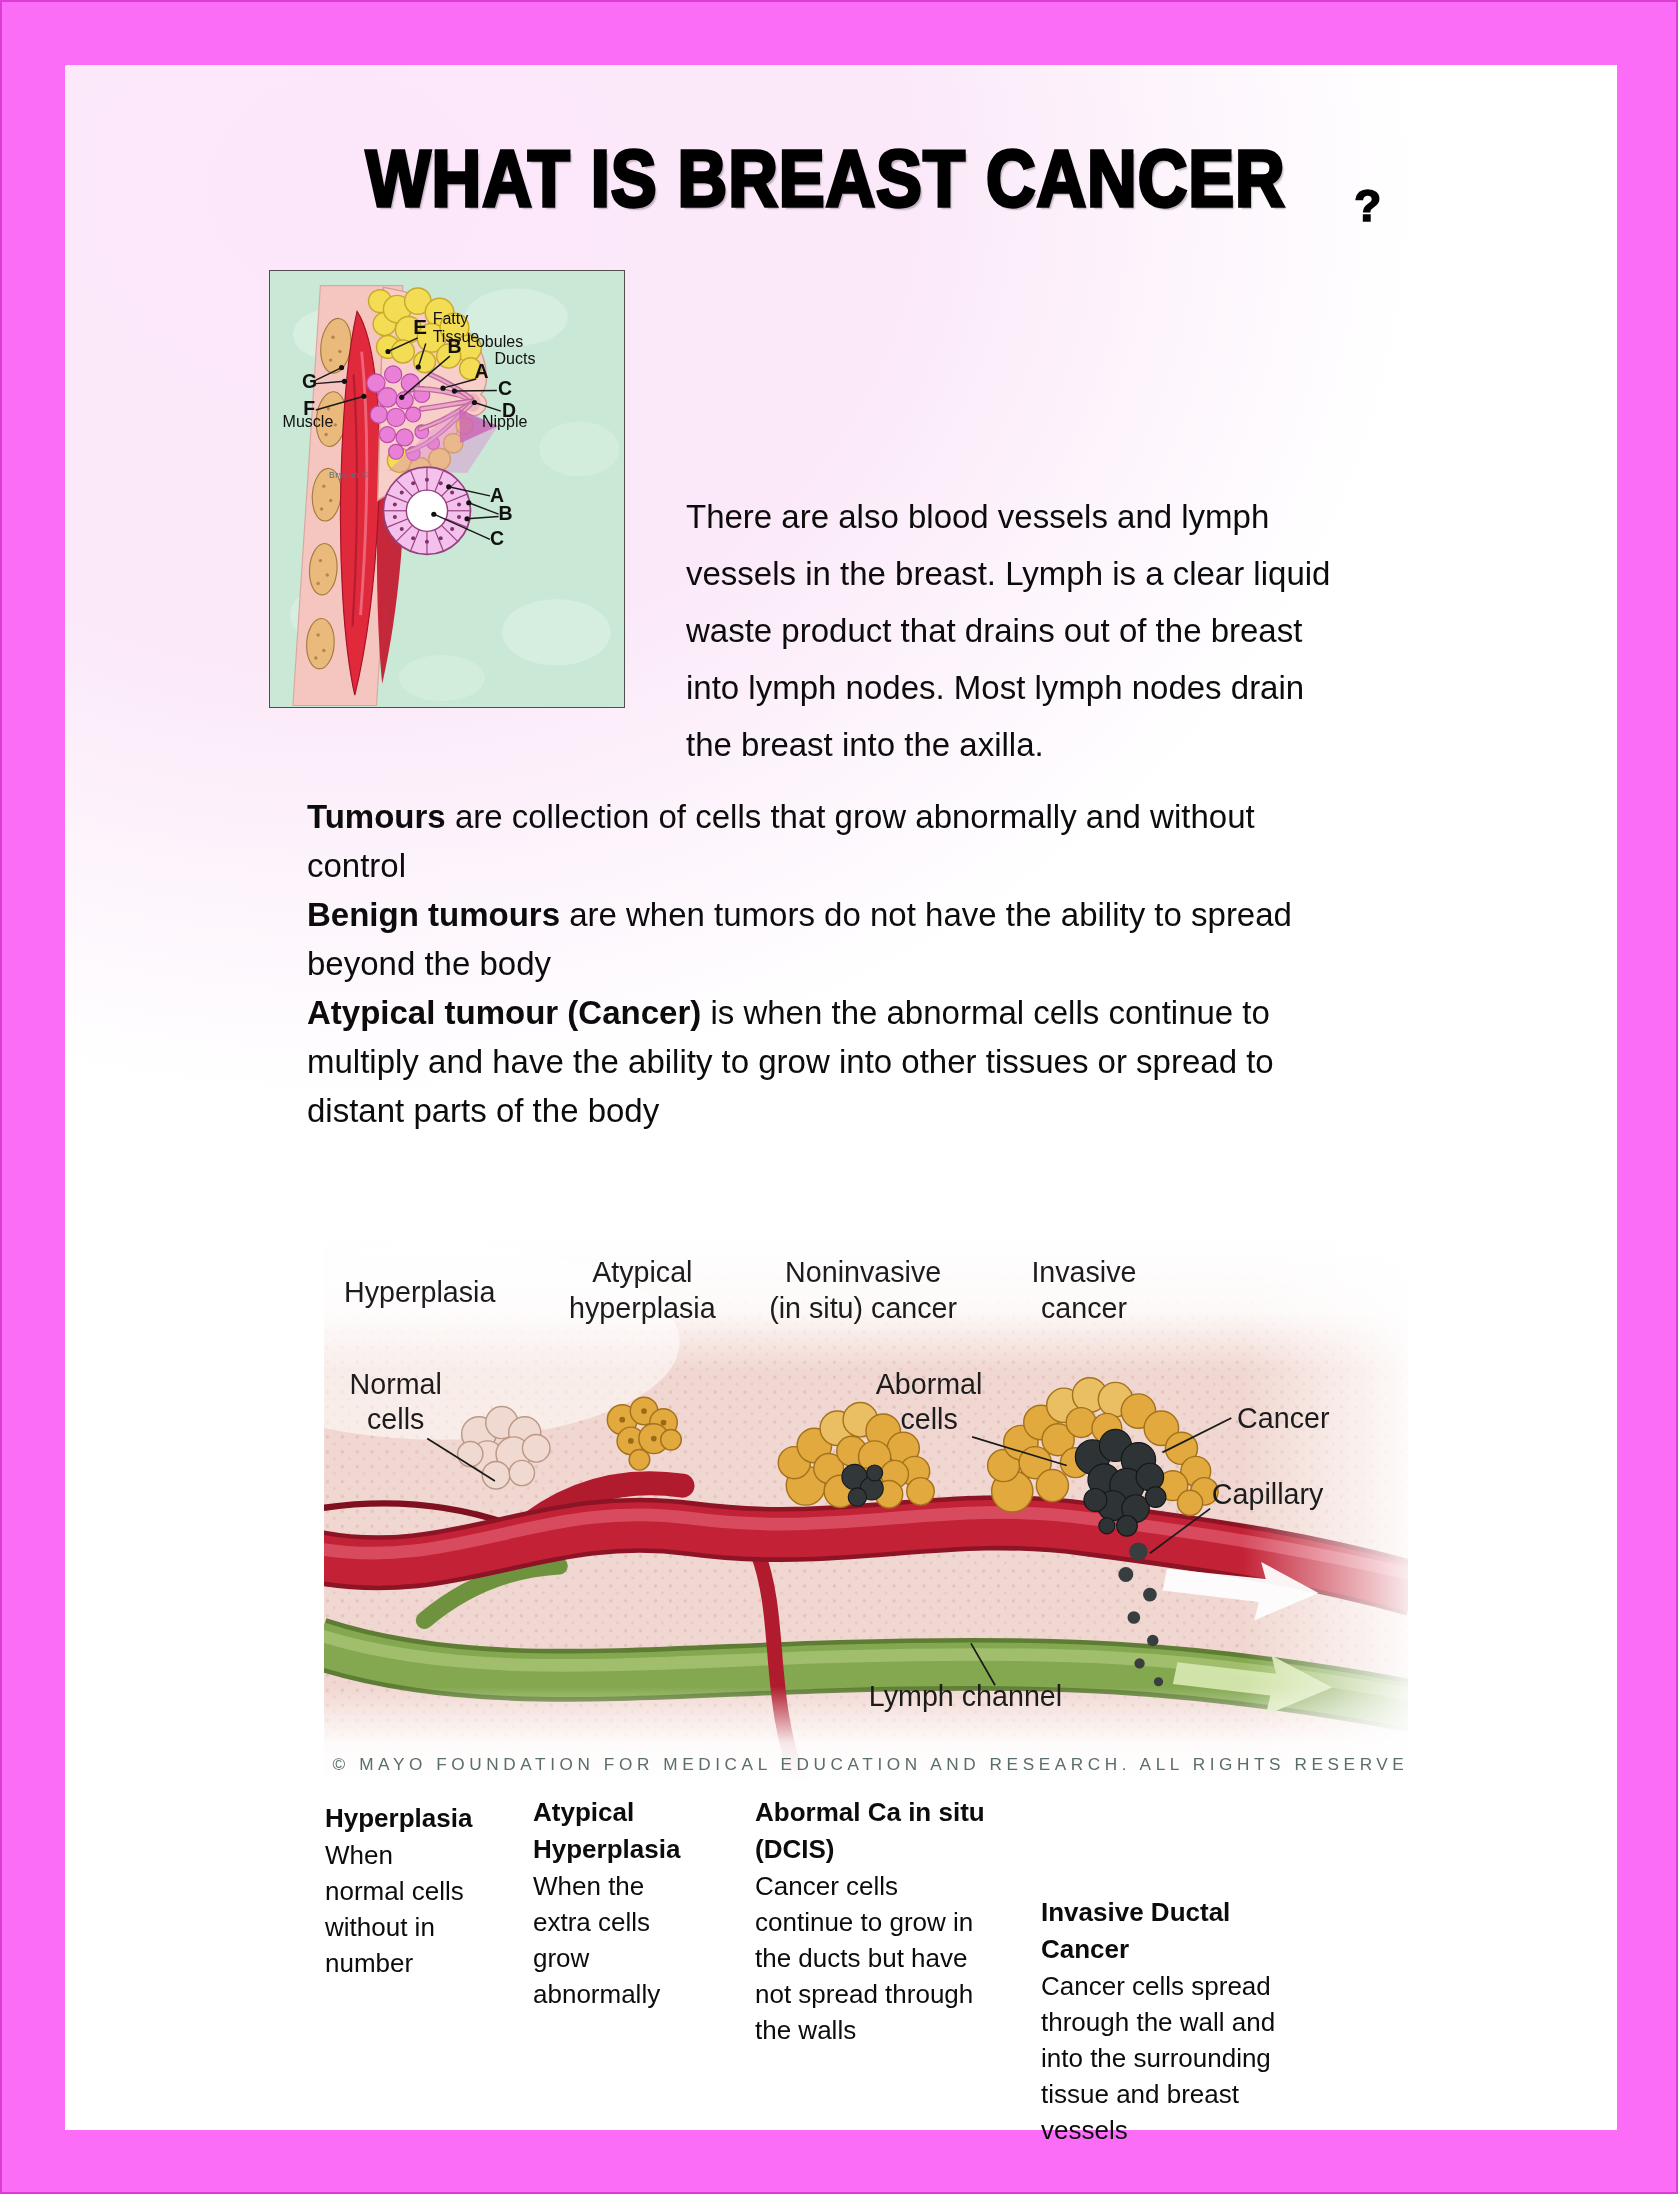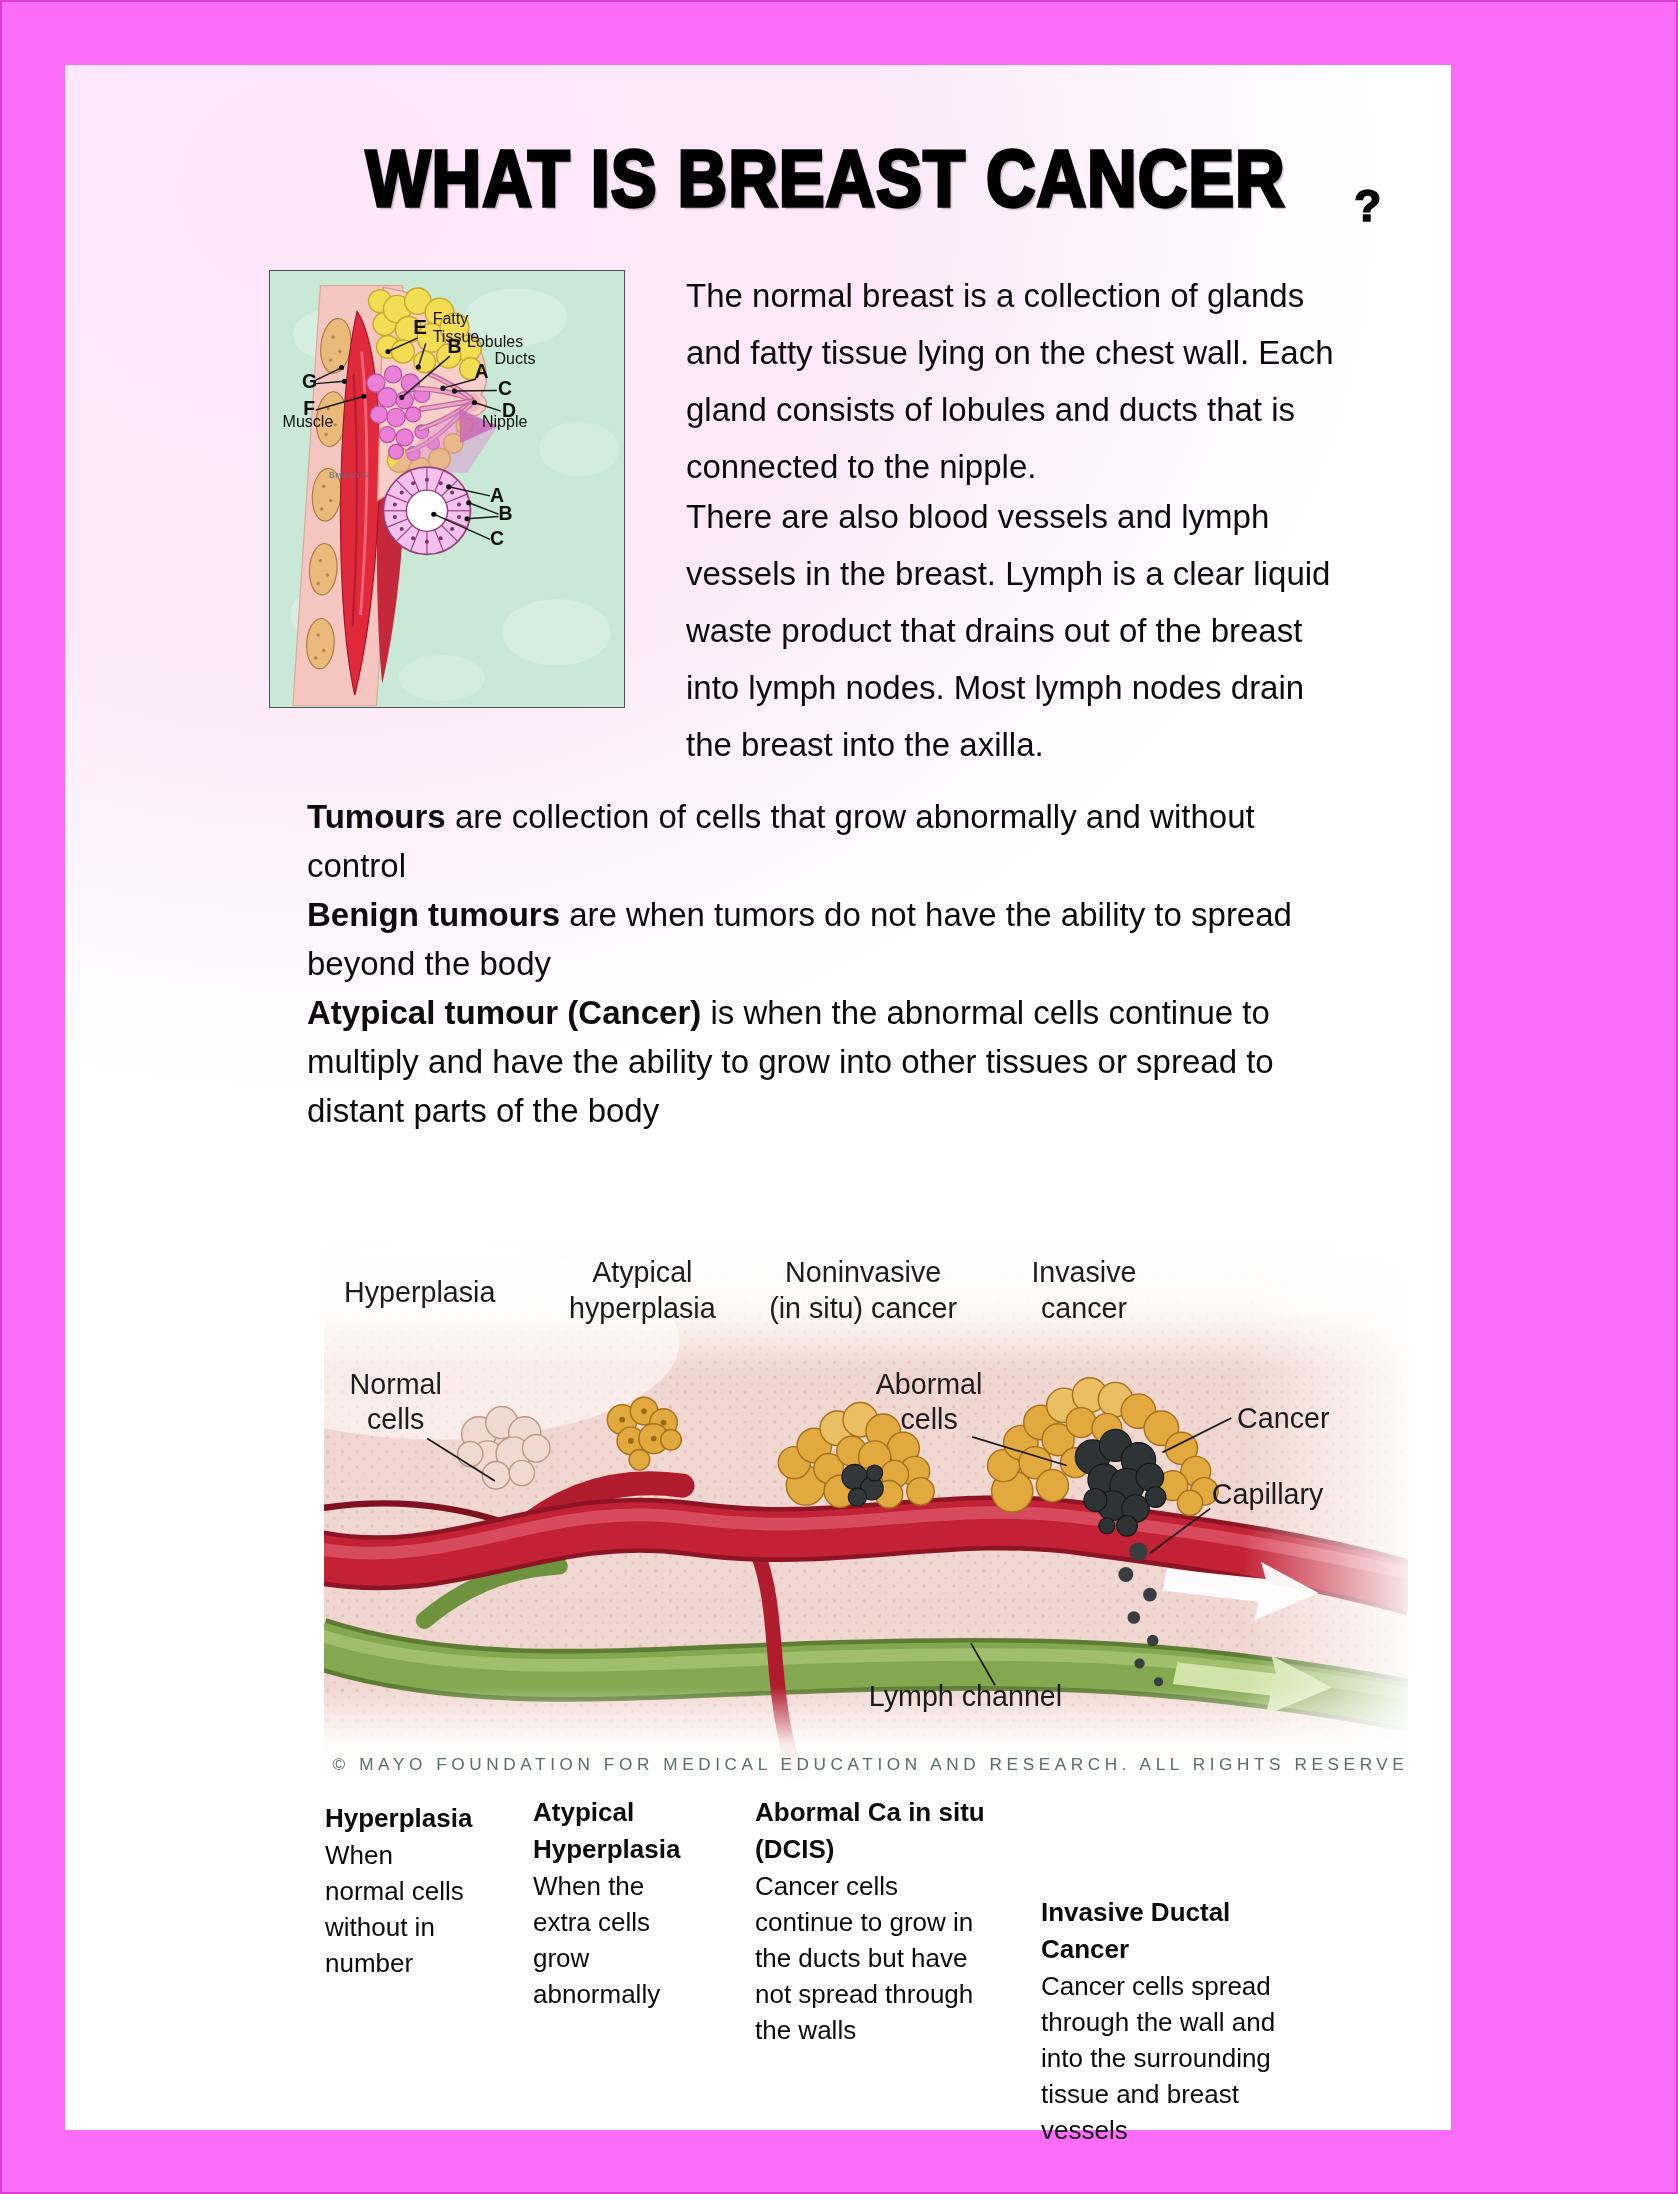--- a/index.html
+++ b/index.html
@@ -1,17 +1,17 @@
 <!DOCTYPE html>
 <html style="font-size:9.2px"><head>
 <meta charset="utf-8">
 <style>
   html,body{margin:0;padding:0;background:#8a8a8a;}
   .page{position:relative;width:1678px;height:2194px;background:#fb6cf7;border:2.3px solid #dd3bd3;box-sizing:border-box;overflow:hidden;font-family:"Liberation Sans","DejaVu Sans",sans-serif;}
-  .inner{position:absolute;left:63px;top:63px;width:1386px;height:2065px;
+  .inner{position:absolute;left:63px;top:63px;width:1552px;height:2065px;
     background:radial-gradient(ellipse 1491px 1262px at 18% 6%, #fce7fa 0%, #fbe9f9 38%, #ffffff 72%);}
   
   .title{position:absolute;left:0;top:68px;width:1548px;margin:0;text-align:center;color:#000;white-space:nowrap;}
   .title-main{display:inline-block;transform:scaleX(.87);transform-origin:center;font-size:79px;font-weight:bold;letter-spacing:1.1px;-webkit-text-stroke:3.4px #000;text-shadow:2.9px 3.4px 1.7px rgba(115,105,115,.45);}
   .title-q{display:inline-block;font-size:44px;font-weight:bold;-webkit-text-stroke:1.7px #000;transform:translateY(15px);}
   
   .para{position:absolute;left:621px;width:803px;font-size:33px;line-height:57px;color:#0c0c0c;white-space:pre-line;}
   .p1{top:202px;}
   .p2{top:423px;}
   
@@ -233,24 +233,20 @@
           <text x="58" y="250" font-size="34" font-weight="bold">F</text>
           <text x="22" y="272" font-size="28">Muscle</text>
           <text x="384" y="402" font-size="34" font-weight="bold">A</text>
           <text x="399" y="434" font-size="34" font-weight="bold">B</text>
           <text x="384" y="478" font-size="34" font-weight="bold">C</text>
           <text x="103" y="360" font-size="15" fill="#5d6b85" letter-spacing="1">Bryson ©</text>
         </g>
       </svg>
     </div>
 
-    <div class="para p1">The normal breast is a collection of glands
-and fatty tissue lying on the chest wall. Each
-gland consists of lobules and ducts that is
-connected to the nipple.</div>
     <div class="para p2">There are also blood vessels and lymph
 vessels in the breast.  Lymph is a clear liquid
 waste product that drains out of the breast
 into lymph nodes. Most lymph nodes drain
 the breast  into the axilla.</div>
 
     <div class="defs">
       <div class="def"><b>Tumours</b><span> are collection of cells that grow abnormally and without
 control</span></div>
       <div class="def"><b>Benign tumours</b><span> are when tumors do not have the ability to spread

